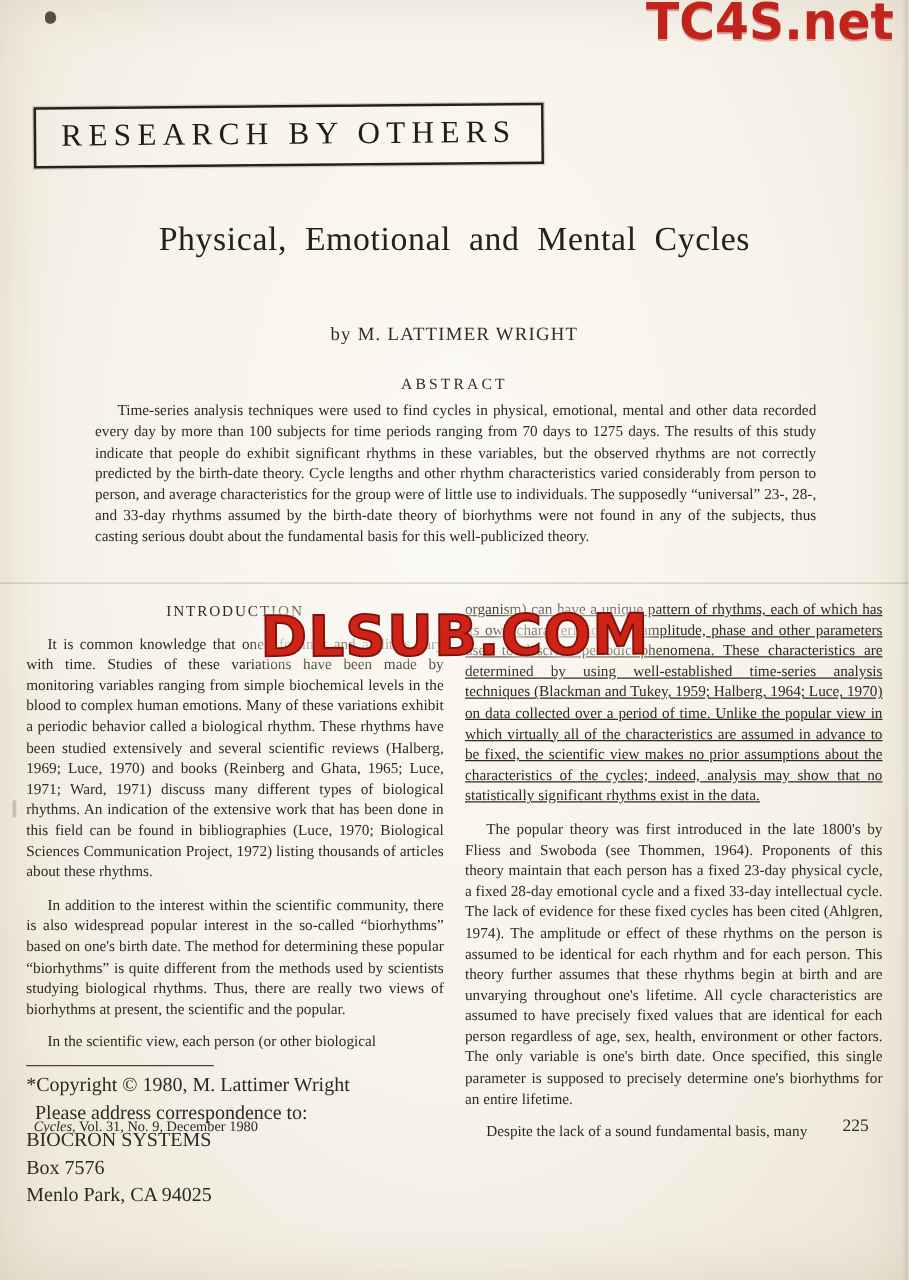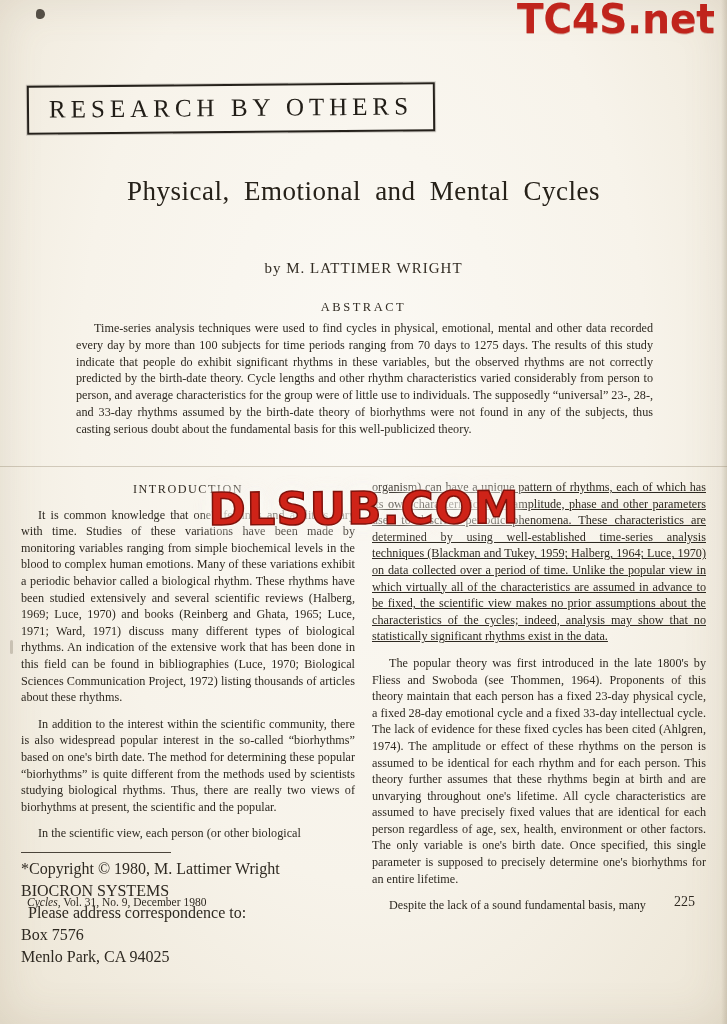--- a/index.html
+++ b/index.html
@@ -157,22 +157,22 @@
 
   <div class="columns">
     <div class="col">
       <div class="intro-heading">INTRODUCTION</div>
       <p class="body-par">It is common knowledge that one's feelings and abilities vary with time. Studies of these variations have been made by monitoring variables ranging from simple biochemical levels in the blood to complex human emotions. Many of these variations exhibit a periodic behavior called a biological rhythm. These rhythms have been studied extensively and several scientific reviews (Halberg, 1969; Luce, 1970) and books (Reinberg and Ghata, 1965; Luce, 1971; Ward, 1971) discuss many different types of biological rhythms. An indication of the extensive work that has been done in this field can be found in bibliographies (Luce, 1970; Biological Sciences Communication Project, 1972) listing thousands of articles about these rhythms.</p>
       <p class="body-par">In addition to the interest within the scientific community, there is also widespread popular interest in the so-called “biorhythms” based on one's birth date. The method for determining these popular “biorhythms” is quite different from the methods used by scientists studying biological rhythms. Thus, there are really two views of biorhythms at present, the scientific and the popular.</p>
       <p class="body-par">In the scientific view, each person (or other biological</p>
       <div class="footnote">
         <div class="footnote-rule"></div>
         <div class="fn-line">*Copyright ©  1980, M. Lattimer Wright</div>
+        <div class="fn-line fn-indent">Please address correspondence to:</div>
         <div class="fn-line">BIOCRON SYSTEMS</div>
-        <div class="fn-line fn-indent">Please address correspondence to:</div>
         <div class="fn-line">Box 7576</div>
         <div class="fn-line">Menlo Park, CA  94025</div>
       </div>
     </div>
     <div class="col">
       <p class="body-par no-indent">organism) can have a unique pattern of rhythms, each of which has its own characteristic usual amplitude, phase and other parameters used to describe periodic phenomena. These characteristics are determined by using well-established time-series analysis techniques (Blackman and Tukey, 1959; Halberg, 1964; Luce, 1970) on data collected over a period of time. Unlike the popular view in which virtually all of the characteristics are assumed in advance to be fixed, the scientific view makes no prior assumptions about the characteristics of the cycles; indeed, analysis may show that no statistically significant rhythms exist in the data.</p>
       <p class="body-par">The popular theory was first introduced in the late 1800's by Fliess and Swoboda (see Thommen, 1964). Proponents of this theory maintain that each person has a fixed 23-day physical cycle, a fixed 28-day emotional cycle and a fixed 33-day intellectual cycle. The lack of evidence for these fixed cycles has been cited (Ahlgren, 1974). The amplitude or effect of these rhythms on the person is assumed to be identical for each rhythm and for each person. This theory further assumes that these rhythms begin at birth and are unvarying throughout one's lifetime. All cycle characteristics are assumed to have precisely fixed values that are identical for each person regardless of age, sex, health, environment or other factors. The only variable is one's birth date. Once specified, this single parameter is supposed to precisely determine one's biorhythms for an entire lifetime.</p>
       <p class="body-par">Despite the lack of a sound fundamental basis, many</p>
     </div>
   </div>

